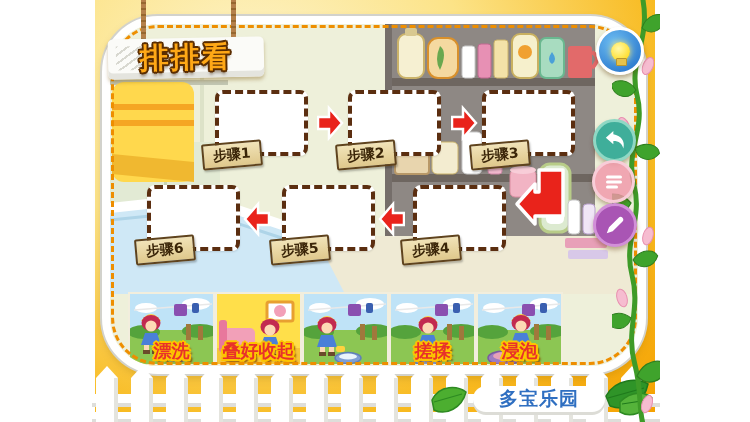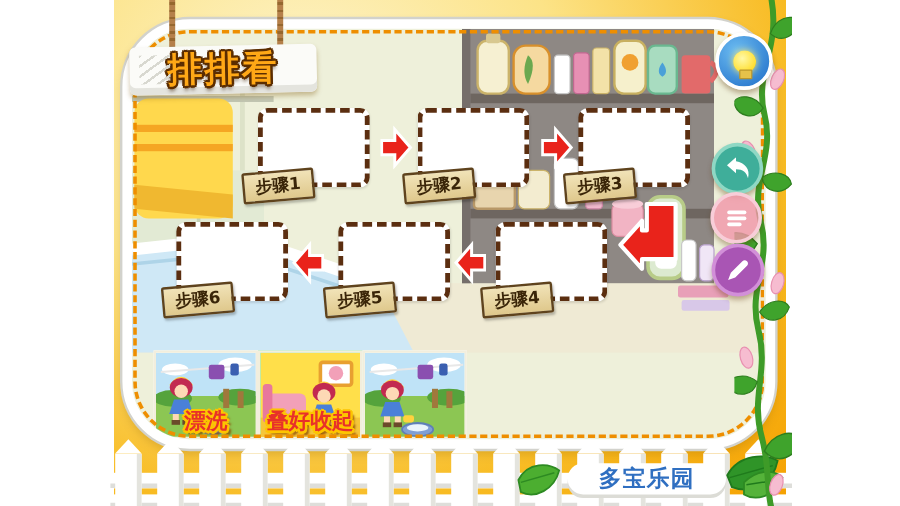--- a/index.html
+++ b/index.html
@@ -16,21 +16,21 @@
   
   .step-box{position:absolute;width:93px;height:66px;box-sizing:border-box;background:#ffffff;
     border:4px dashed #5b2e10;border-radius:8px;z-index:4;box-shadow:0 1px 2px rgba(0,0,0,.12);}
   .step-tag{position:absolute;z-index:5;transform:rotate(-5deg);padding:2px 9px;
     background:linear-gradient(#f1e3b8,#dfc88c);border:2px solid #5f431d;border-radius:2px;
     font-size:14px;font-weight:bold;color:#3a2508;white-space:nowrap;box-shadow:1px 2px 2px rgba(0,0,0,.25);}
   .arrow{position:absolute;z-index:4;}
   
   .cards{position:absolute;left:18px;top:268px;height:74px;display:flex;z-index:6;}
   .card{position:relative;width:87px;height:74px;flex:0 0 87px;overflow:hidden;
-    border:2px solid #f2eedd;box-sizing:border-box;background:#ffffff;cursor:pointer;}
+    border:2px solid #f2eedd;box-sizing:border-box;background:#fde047;cursor:pointer;}
   .card.indoor{background:#86efac;}
   .card svg{position:absolute;left:0;top:0;}
   .card-label{position:absolute;left:50%;bottom:1px;transform:translateX(-50%);
     font-size:18px;font-weight:bold;color:#e8312a;white-space:nowrap;letter-spacing:0px;z-index:2;
     text-shadow:2px 0 #fdc500,-2px 0 #fdc500,0 2px #fdc500,0 -2px #fdc500,
       1.5px 1.5px #fdc500,-1.5px 1.5px #fdc500,1.5px -1.5px #fdc500,-1.5px -1.5px #fdc500,3px 3px 2px #8a4a00;}
   
   .rope{position:absolute;top:0;width:5px;height:44px;z-index:20;
     background:repeating-linear-gradient(0deg,#b5804a 0 4px,#96672f 4px 6px);}
   .sign{position:absolute;left:13px;top:38px;width:156px;height:40px;background:#fbfbf8;border-radius:5px;
@@ -224,21 +224,41 @@
 
         <div class="card">
           <svg width="87" height="74" viewBox="0 0 87 74">
             <use href="#sym-outdoor"></use>
             <use href="#sym-girl" transform="translate(10,18)"></use>
             <use href="#sym-basin" transform="translate(44,64)"></use>
             <rect x="32" y="52" width="9" height="6" rx="2" fill="#ffd23e"></rect>
           </svg>
         </div>
 
-
+        <div class="card">
+          <svg width="87" height="74" viewBox="0 0 87 74">
+            <use href="#sym-outdoor"></use>
+            <use href="#sym-girl" transform="translate(24,18)"></use>
+            <use href="#sym-basin" transform="translate(36,66)"></use>
+            <circle cx="26" cy="58" r="2.5" fill="#ffffff"></circle>
+            <circle cx="50" cy="55" r="2" fill="#ffffff"></circle>
+            <circle cx="44" cy="60" r="2.5" fill="#ffffff"></circle>
+          </svg>
+          <span class="card-label">搓揉</span>
+        </div>
+
+        <div class="card">
+          <svg width="87" height="74" viewBox="0 0 87 74">
+            <use href="#sym-outdoor"></use>
+            <use href="#sym-girl" transform="translate(30,16)"></use>
+            <ellipse cx="26" cy="64" rx="16" ry="7" fill="#9d7cc0" stroke="#7a5aa0" stroke-width="1.5"></ellipse>
+            <ellipse cx="26" cy="62" rx="11" ry="4" fill="#e8a0b8"></ellipse>
+          </svg>
+          <span class="card-label">浸泡</span>
+        </div>
       </div>
     </div>
 
     <div class="rope" style="left:46px;"></div>
     <div class="rope" style="left:136px;"></div>
     <div class="sign">
       <span class="sign-title">排排看</span>
     </div>
 
     <div class="round-btn btn-hint">

